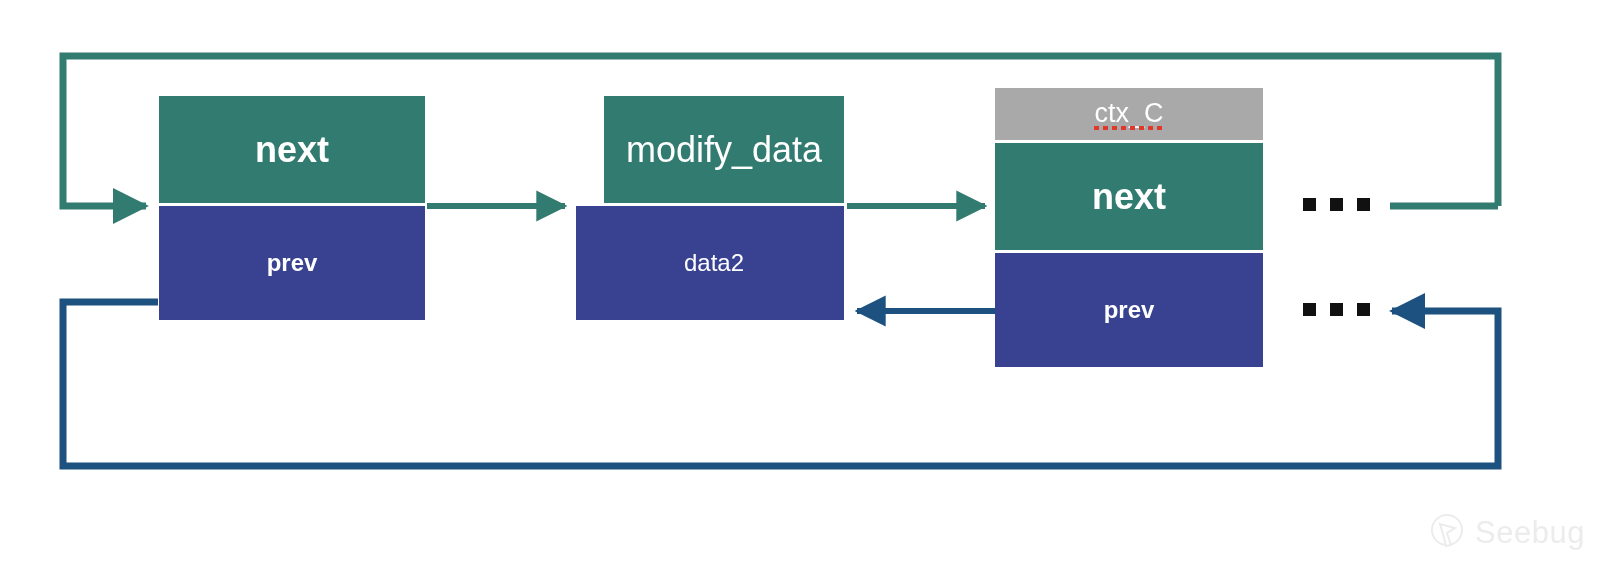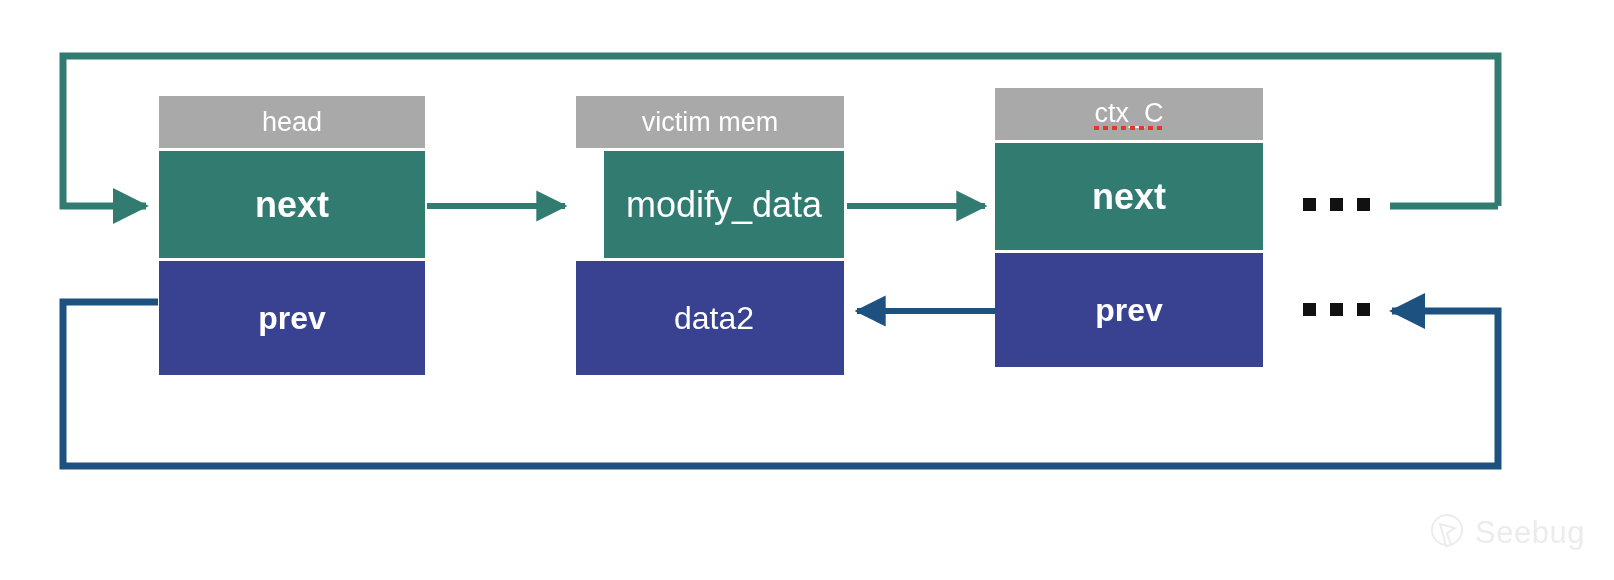--- a/index.html
+++ b/index.html
@@ -50,21 +50,21 @@
   .cell-next {
     height: 107px;
     background: #327b70;
     font-size: 36px;
     font-weight: bold;
     margin-bottom: 3px;
   }
   .cell-prev {
     height: 114px;
     background: #384291;
-    font-size: 32px;
+    font-size: 24px;
     font-weight: bold;
   }
   .cell-next.plain,
   .cell-prev.plain {
     font-weight: normal;
     padding-left: 8px;
   }
   .cell-next.alert {
     color: #ffffff;
     font-weight: normal;
@@ -145,27 +145,25 @@
     <g>
       <path d="M 995 311 L 857 311" fill="none" stroke="#1d5180" stroke-width="6" marker-end="url(#arrow-blue)"></path>
     </g>
 
     <g>
       <path d="M 158 302 L 63 302 L 63 466 L 1498 466 L 1498 311 L 1392 311" fill="none" stroke="#1d5180" stroke-width="7" marker-end="url(#arrow-blue)"></path>
     </g>
   </svg>
 
   <div class="node" style="left:159px; top:96px; width:266px;">
-    <div class="cell cell-header">head</div>
     <div class="cell cell-next">next</div>
     <div class="cell cell-prev">prev</div>
   </div>
 
   <div class="node" style="left:576px; top:96px; width:268px;">
-    <div class="cell cell-header">victim mem</div>
     <div class="cell cell-next alert">modify_data</div>
     <div class="cell cell-prev plain">data2</div>
   </div>
 
   <div class="node" style="left:995px; top:88px; width:268px;">
     <div class="cell cell-header">
       <span class="spell-error">ctx_C</span>
     </div>
     <div class="cell cell-next">next</div>
     <div class="cell cell-prev">prev</div>

